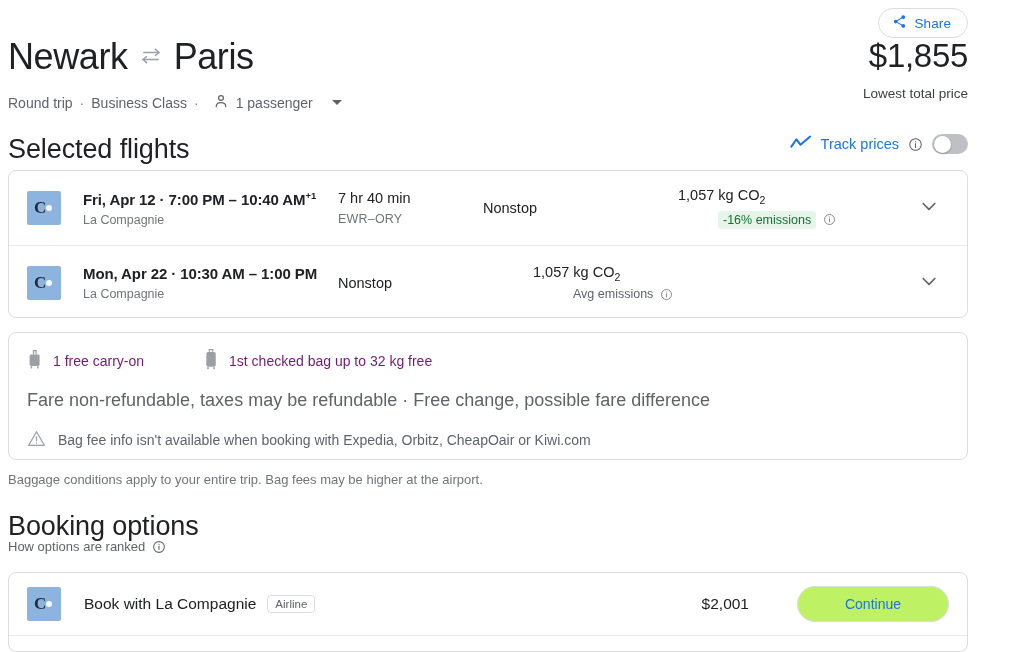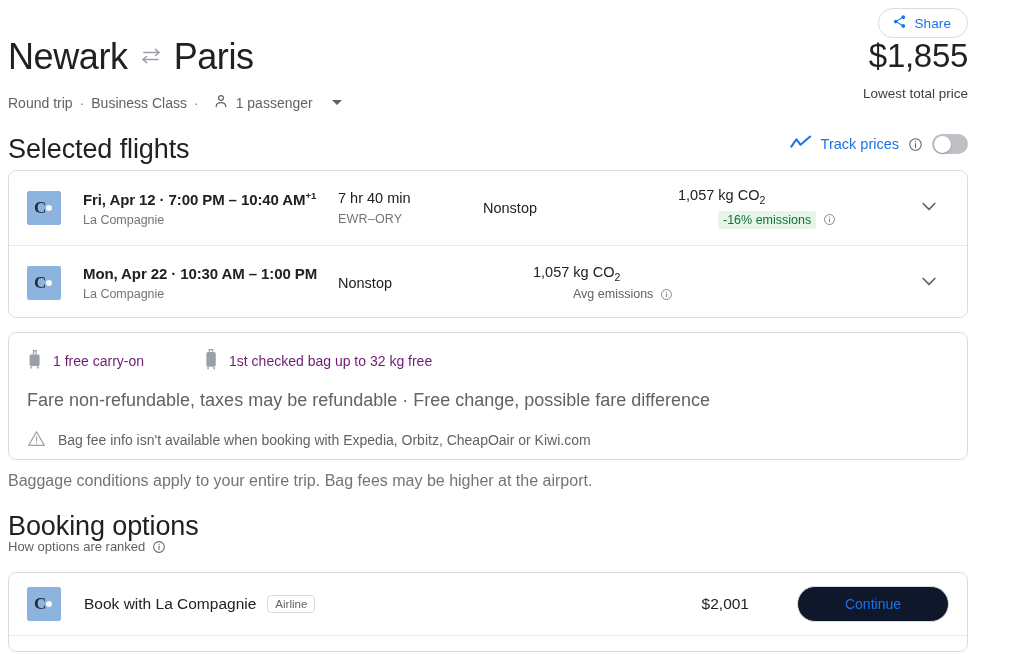--- a/index.html
+++ b/index.html
@@ -110,35 +110,35 @@
   .chev { position: absolute; right: 28px; top: 50%; transform: translateY(-50%); cursor: pointer; }
 
   
   .bagcard { padding: 16px 18px 18px 18px; }
   .bag-line1 { display: flex; align-items: center; }
   .bag-item { display: flex; align-items: center; gap: 11px; font-size: 14px; color: #701a75; }
   .bag-item + .bag-item { margin-left: 60px; }
   .bag-line2 { font-size: 18px; color: #5f6368; margin-top: 17px; }
   .bag-line3 { display: flex; align-items: center; gap: 12px; font-size: 14px; color: #5f6368; margin-top: 19px; }
 
-  .fineprint { position: absolute; left: 8px; font-size: 16px; color: #70757a; }
+  .fineprint { position: absolute; left: 8px; font-size: 13px; color: #70757a; }
 
   .rank { position: absolute; left: 8px; display: flex; align-items: center; gap: 7px; font-size: 13px; color: #5f6368; }
 
   
   .brow { display: flex; align-items: center; height: 62px; padding: 0 18px 0 18px; }
   .brow .bk-label { margin-left: 23px; font-size: 15.5px; color: #202124; }
   .chip {
     margin-left: 11px; border: 1px solid #dadce0; border-radius: 4px;
     font-size: 11.5px; color: #5f6368; padding: 2px 7px;
   }
   .bk-price { margin-left: auto; font-size: 15.5px; color: #202124; }
   .continue {
     margin-left: 48px; width: 152px; height: 36px;
-    border: 1px solid #dadce0; border-radius: 18px; background: #0f172a;
+    border: 1px solid #dadce0; border-radius: 18px; background: #bef264;
     color: #1a73e8; font-size: 14px; font-weight: 500;
     display: flex; align-items: center; justify-content: center; cursor: pointer;
   }
   .brow-divider { border-top: 1px solid #e8eaed; height: 12px; }
 
   .info-i { display: inline-flex; align-items: center; }
 </style>
 </head>
 <body>
 

